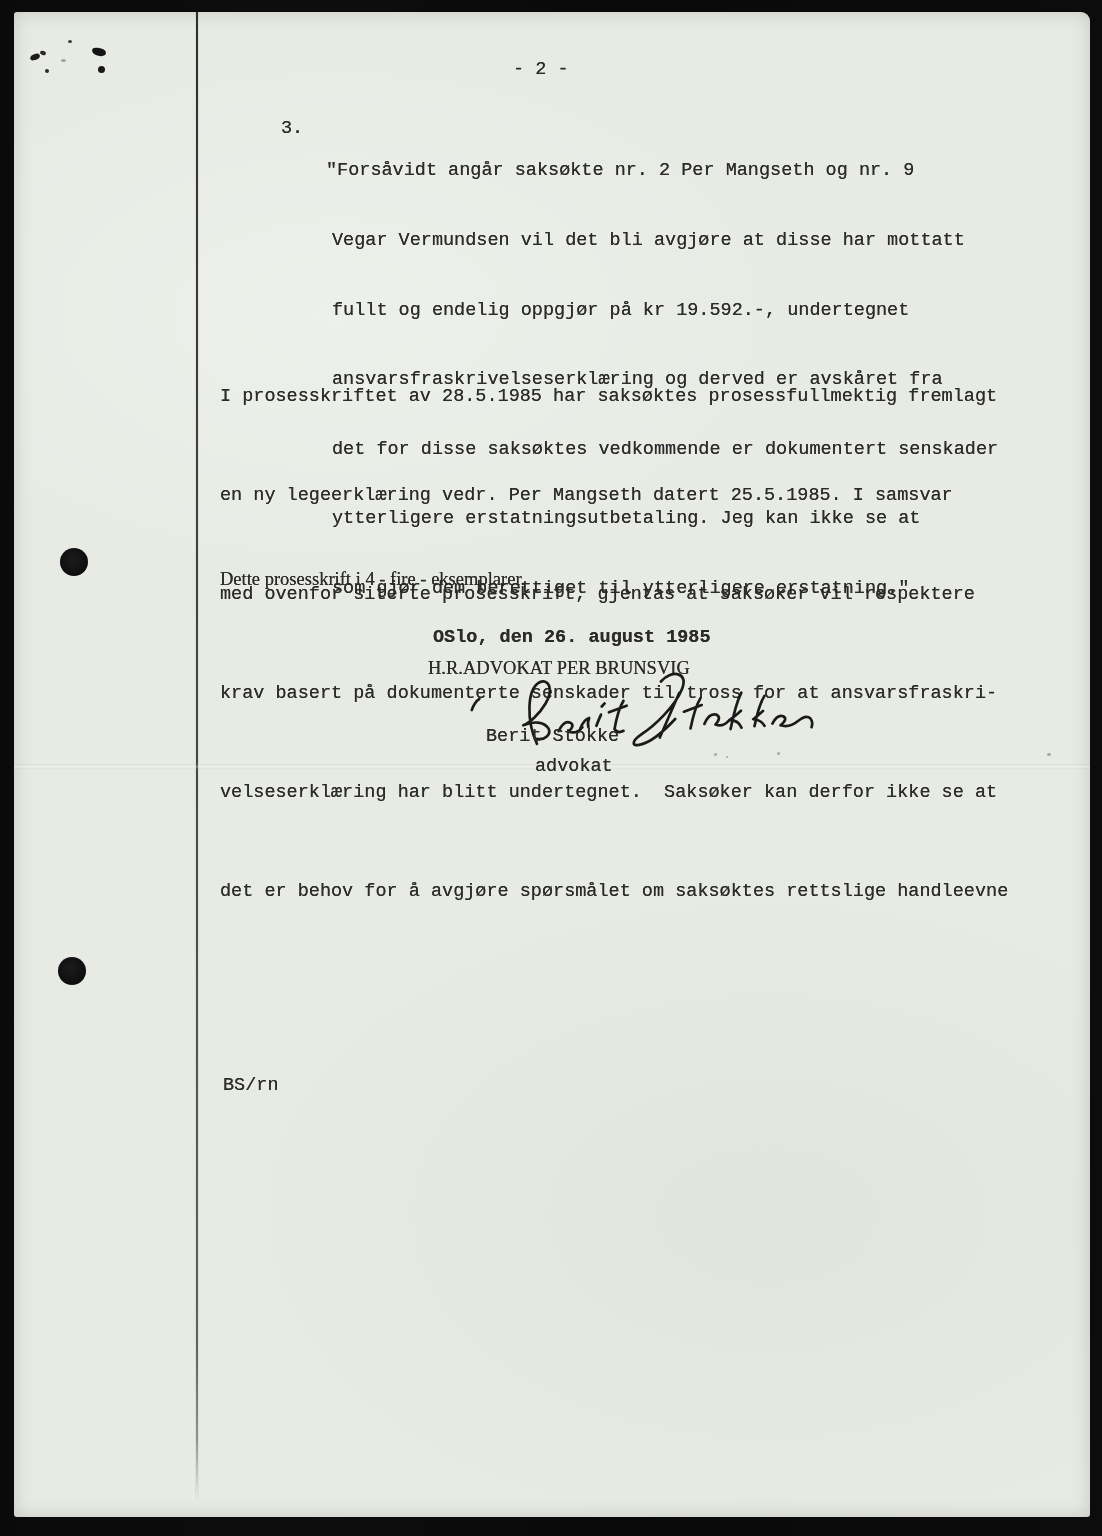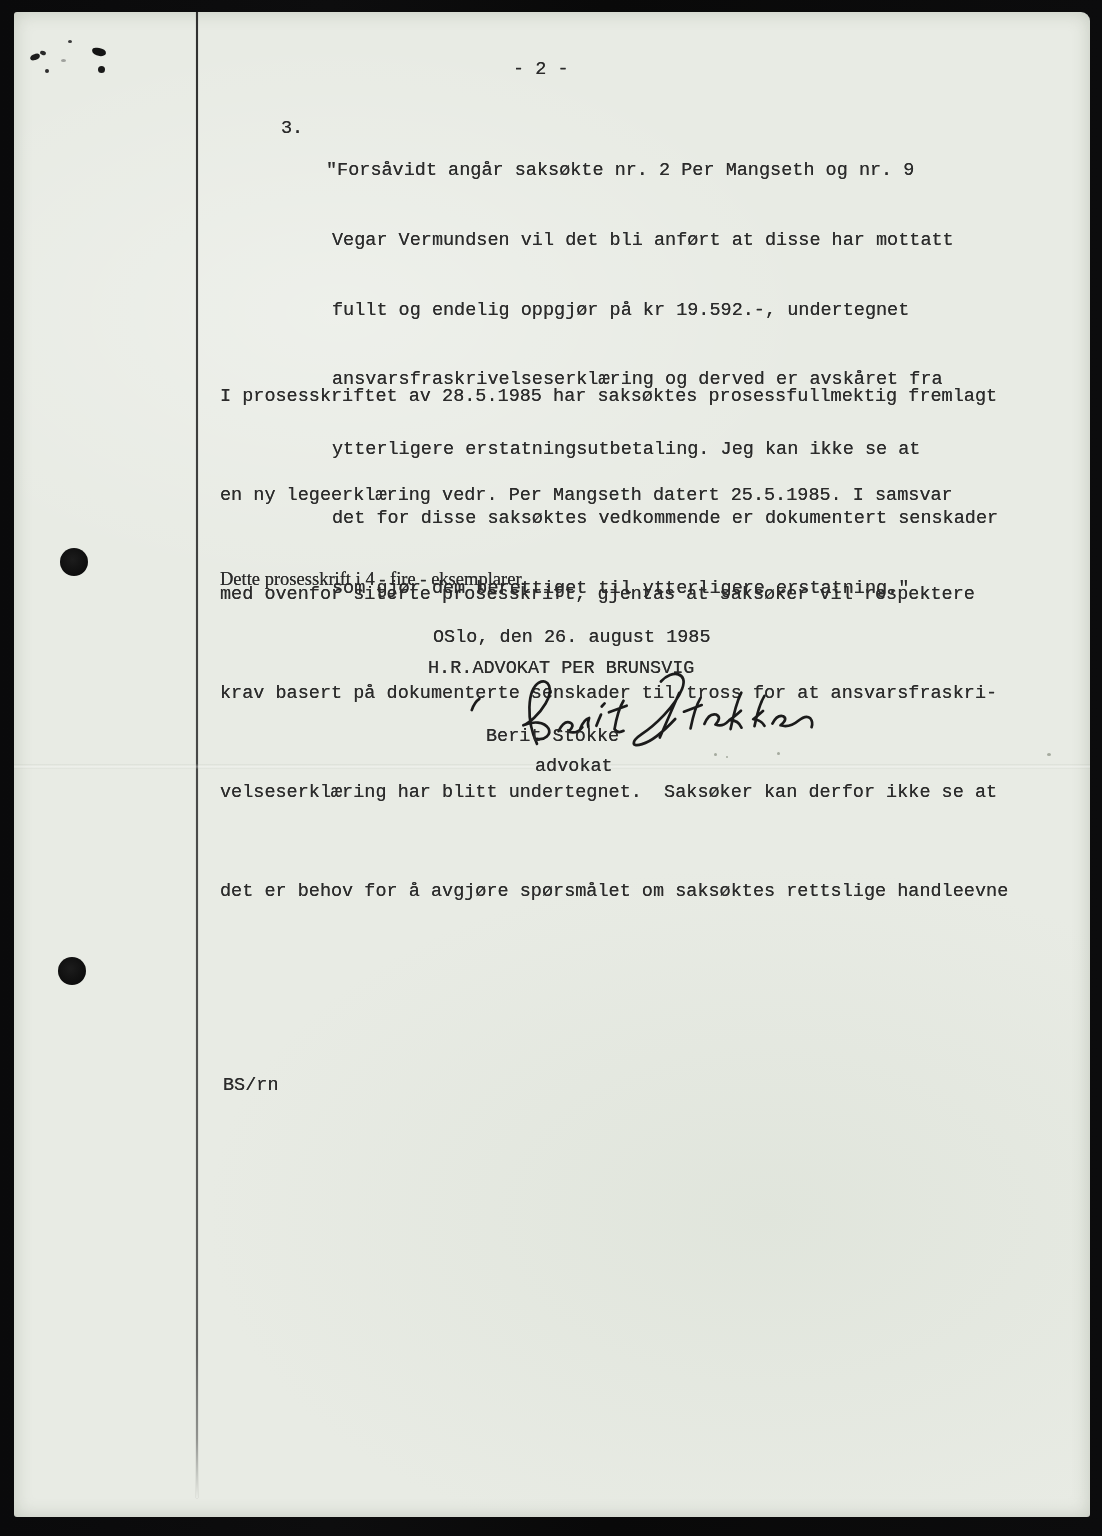--- a/index.html
+++ b/index.html
@@ -29,22 +29,22 @@
     text-shadow: 0 0 0.6px rgba(35,35,35,0.85);
     letter-spacing: 0;
   }
   .page-number   { left: 499px; top: 46px; }
   .item-marker   { left: 267px; top: 105px; }
   .quote-block   { left: 312px; top: 101px; }
   .quote-block .line { padding-left: 6px; }
   .quote-block .line.first { padding-left: 0; }
   .body-block    { left: 206px; top: 302px; line-height: 33px; }
   .copies-line   { left: 206px; top: 556px; font-family: Liberation Serif, serif; }
-  .place-date    { left: 419px; top: 614px; }
-  .firm-line     { left: 414px; top: 645px; }
+  .place-date    { left: 419px; top: 614px; font-weight: bold; }
+  .firm-line     { left: 414px; top: 645px; font-family: Liberation Serif, serif; }
   .signer-name   { left: 472px; top: 713px; }
   .signer-title  { left: 521px; top: 743px; }
   .reference     { left: 209px; top: 1062px; }
 
   .fold-line {
     position: absolute; left: 182px; top: 0; width: 2px; height: 1486px;
     background: linear-gradient(to bottom,
       rgba(28,28,28,0.9) 0%, rgba(34,34,34,0.8) 55%,
       rgba(40,40,40,0.7) 90%, rgba(40,40,40,0.45) 96%, rgba(40,40,40,0) 100%);
     box-shadow: 0 0 1px rgba(30,30,30,0.5);
@@ -98,25 +98,25 @@
   <div class="dust d4"></div>
 
   <div class="hole top"></div>
   <div class="hole bottom"></div>
 
   <div class="txt page-number">- 2 -</div>
 
   <div class="txt item-marker">3.</div>
   <div class="txt quote-block">
     <div class="line first">"Forsåvidt angår saksøkte nr. 2 Per Mangseth og nr. 9</div>
-    <div class="line">Vegar Vermundsen vil det bli anført at disse har mottatt</div>
+    <div class="line">Vegar Vermundsen vil det bli avgjøre at disse har mottatt</div>
     <div class="line">fullt og endelig oppgjør på kr 19.592.-, undertegnet</div>
     <div class="line">ansvarsfraskrivelseserklæring og derved er avskåret fra</div>
+    <div class="line">det for disse saksøktes vedkommende er dokumentert senskader</div>
     <div class="line">ytterligere erstatningsutbetaling. Jeg kan ikke se at</div>
-    <div class="line">det for disse saksøktes vedkommende er dokumentert senskader</div>
     <div class="line">som gjør dem berettiget til ytterligere erstatning."</div>
   </div>
 
   <div class="txt body-block">
     <div>I prosesskriftet av 28.5.1985 har saksøktes prosessfullmektig fremlagt</div>
     <div>en ny legeerklæring vedr. Per Mangseth datert 25.5.1985. I samsvar</div>
     <div>med ovenfor siterte prosesskrift, gjentas at saksøker vil respektere</div>
     <div>krav basert på dokumenterte senskader til tross for at ansvarsfraskri-</div>
     <div>velseserklæring har blitt undertegnet.  Saksøker kan derfor ikke se at</div>
     <div>det er behov for å avgjøre spørsmålet om saksøktes rettslige handleevne</div>

